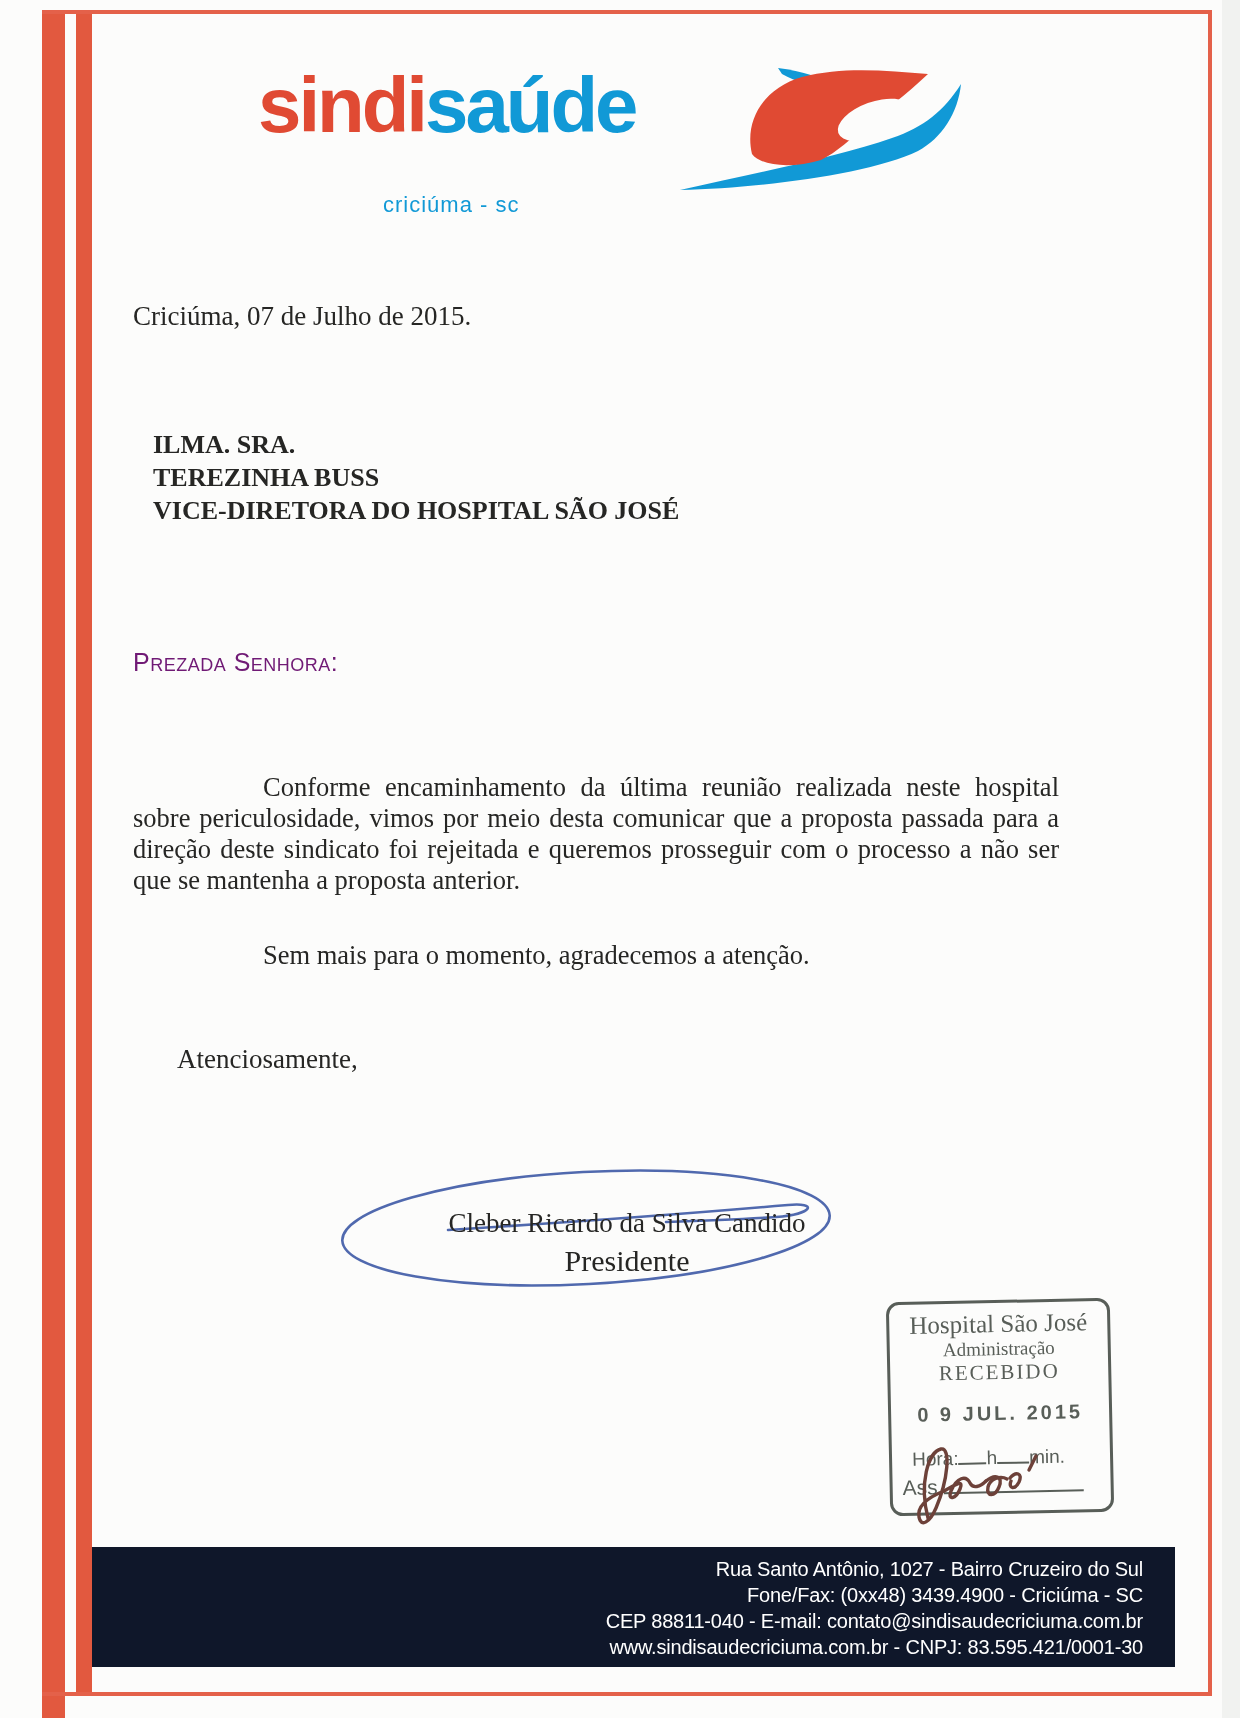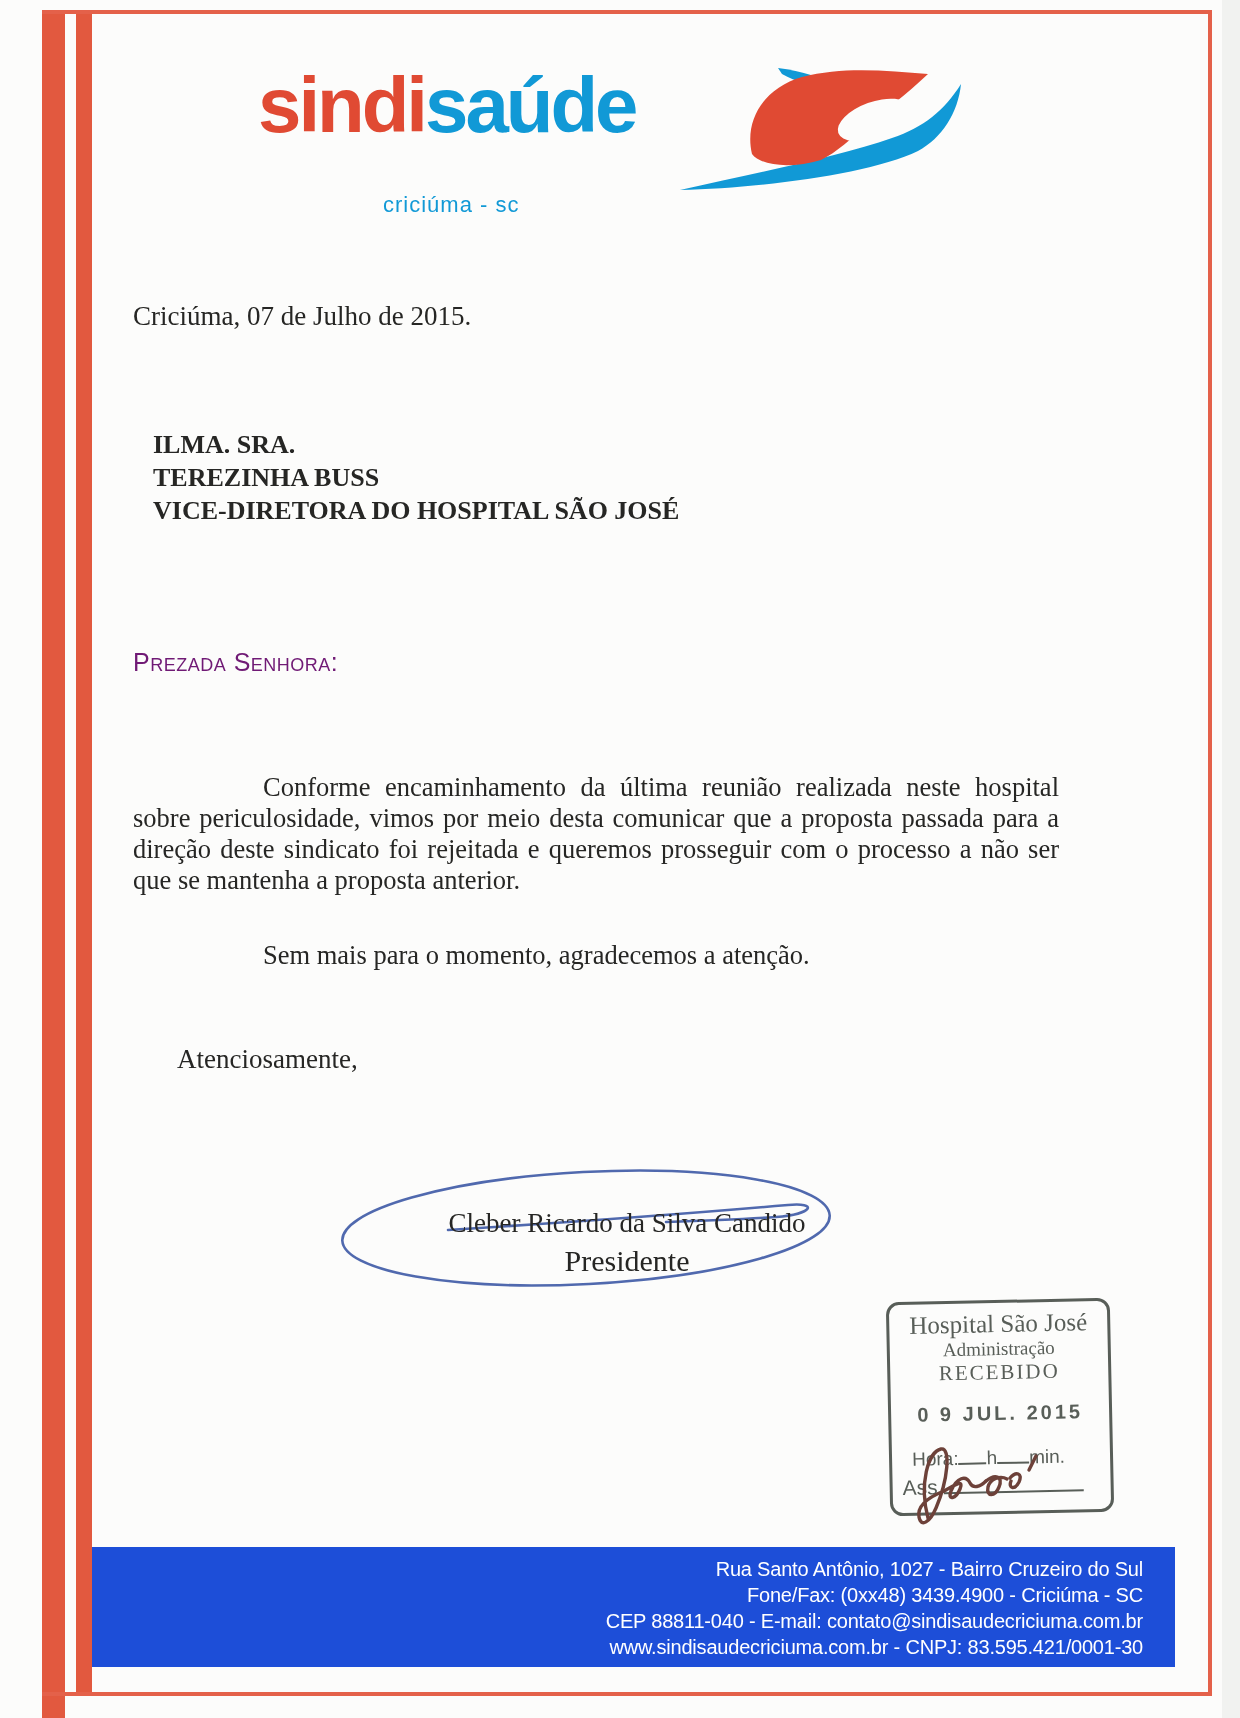--- a/index.html
+++ b/index.html
@@ -56,21 +56,21 @@
     font-weight:bold;font-size:20px;letter-spacing:3px;}
   .stamp .hora{margin-top:22px;text-align:left;padding-left:20px;
     font-family:"Liberation Sans",sans-serif;font-size:19px;}
   .stamp .ass{margin-top:5px;text-align:left;padding-left:10px;
     font-family:"Liberation Sans",sans-serif;font-size:21px;}
   .blank{display:inline-block;border-bottom:2px solid #4b514b;height:14px;
     vertical-align:baseline;}
   .hand-svg{left:898px;top:1428px;}
 
   
-  .footer-bar{left:92px;top:1547px;width:1083px;height:120px;background:#1d4ed8;
+  .footer-bar{left:92px;top:1547px;width:1083px;height:120px;background:#0f172a;
     color:#ffffff;font-family:"Liberation Sans",sans-serif;font-size:20px;
     line-height:26px;text-align:right;padding:9px 32px 0 0;box-sizing:border-box;
     letter-spacing:-0.2px;}
 </style>
 </head>
 <body>
 
 <div class="abs scan-edge"></div>
 <div class="abs stripe-a"></div>
 <div class="abs stripe-b"></div>

